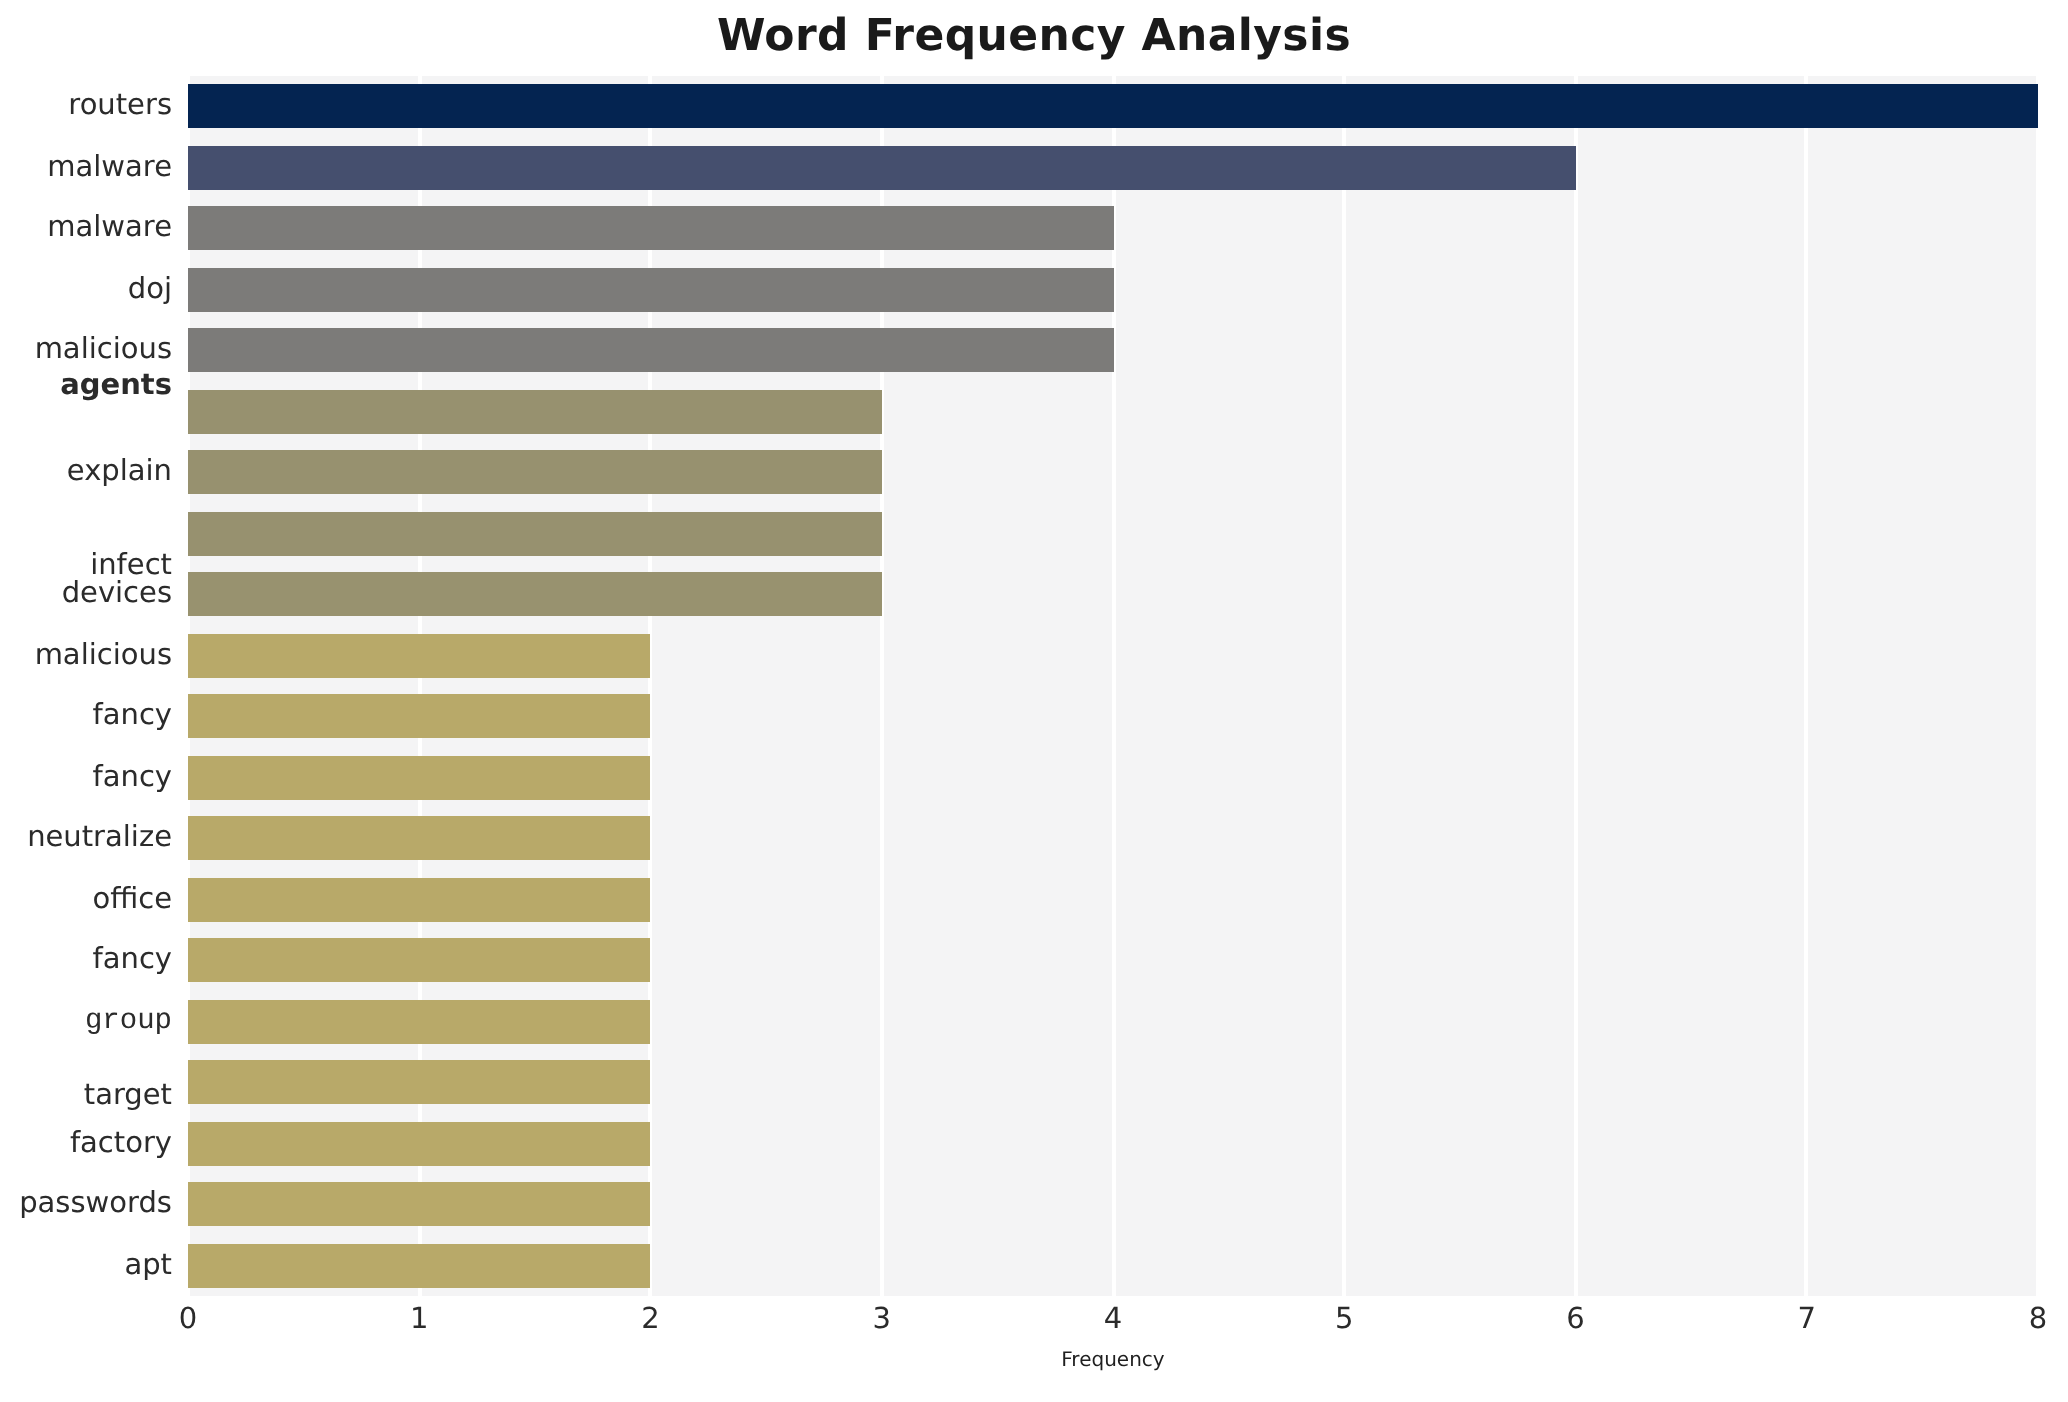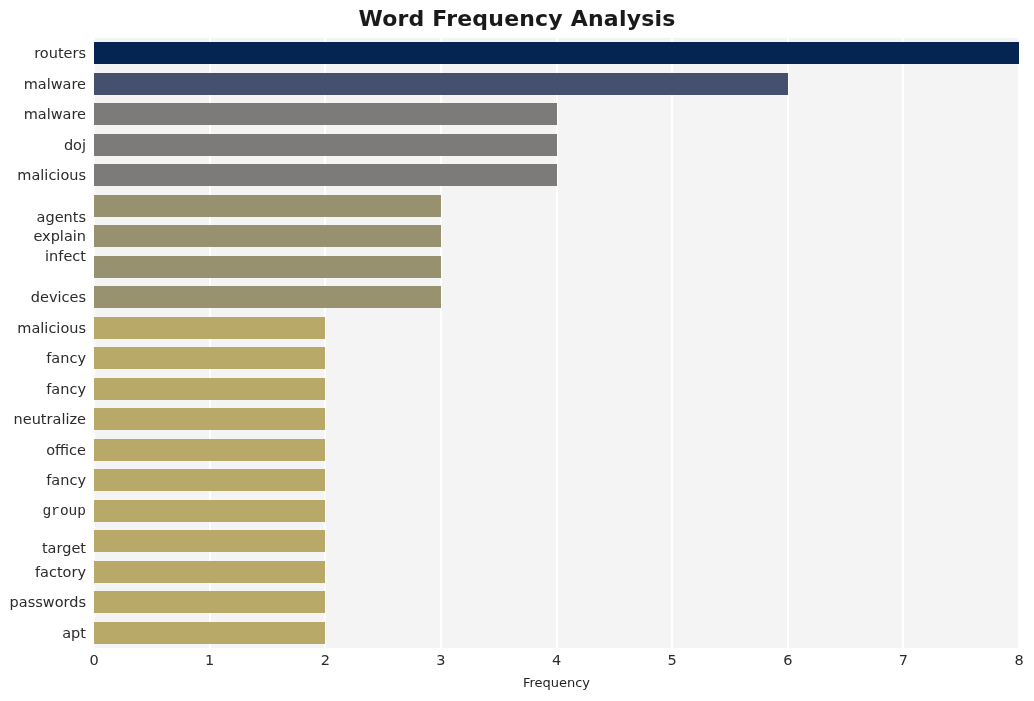--- a/index.html
+++ b/index.html
@@ -109,21 +109,21 @@
     color: #2b2b2b;
     white-space: nowrap;
   }
 
   #x-axis-title {
     position: absolute;
     left: 94px;
     top: 675px;
     width: 925px;
     text-align: center;
-    font-size: 13px;
+    font-size: 10px;
     color: #1f1f1f;
   }
 </style>
 </head>
 <body>
 
 <div id="figure" style="background: rgb(255, 255, 255);">
 
   <div id="chart-title">Word Frequency Analysis</div>
 
@@ -202,23 +202,23 @@
         </div>
       </div>
   </div>
 
   <div id="y-labels">
       <div class="y-tick-label" style="top: 8.25px;">routers</div>
       <div class="y-tick-label" style="top: 38.75px;">malware</div>
       <div class="y-tick-label" style="top: 69.25px;">malware</div>
       <div class="y-tick-label" style="top: 99.75px;">doj</div>
       <div class="y-tick-label" style="top: 130.25px;">malicious</div>
-      <div class="y-tick-label" style="top: 172px;">agents</div>
+      <div class="y-tick-label" style="top: 148px; font-weight: bold;">agents</div>
       <div class="y-tick-label" style="top: 191.25px;">explain</div>
-      <div class="y-tick-label" style="top: 211px;">infect</div>
+      <div class="y-tick-label" style="top: 238px;">infect</div>
       <div class="y-tick-label" style="top: 252.25px;">devices</div>
       <div class="y-tick-label" style="top: 282.75px;">malicious</div>
       <div class="y-tick-label" style="top: 313.25px;">fancy</div>
       <div class="y-tick-label" style="top: 343.75px;">fancy</div>
       <div class="y-tick-label" style="top: 374.25px;">neutralize</div>
       <div class="y-tick-label" style="top: 404.75px;">office</div>
       <div class="y-tick-label" style="top: 435.25px;">fancy</div>
       <div class="y-tick-label" style="top: 465.75px; font-family: Liberation Mono, monospace;">group</div>
       <div class="y-tick-label" style="top: 503px;">target</div>
       <div class="y-tick-label" style="top: 526.75px;">factory</div>

